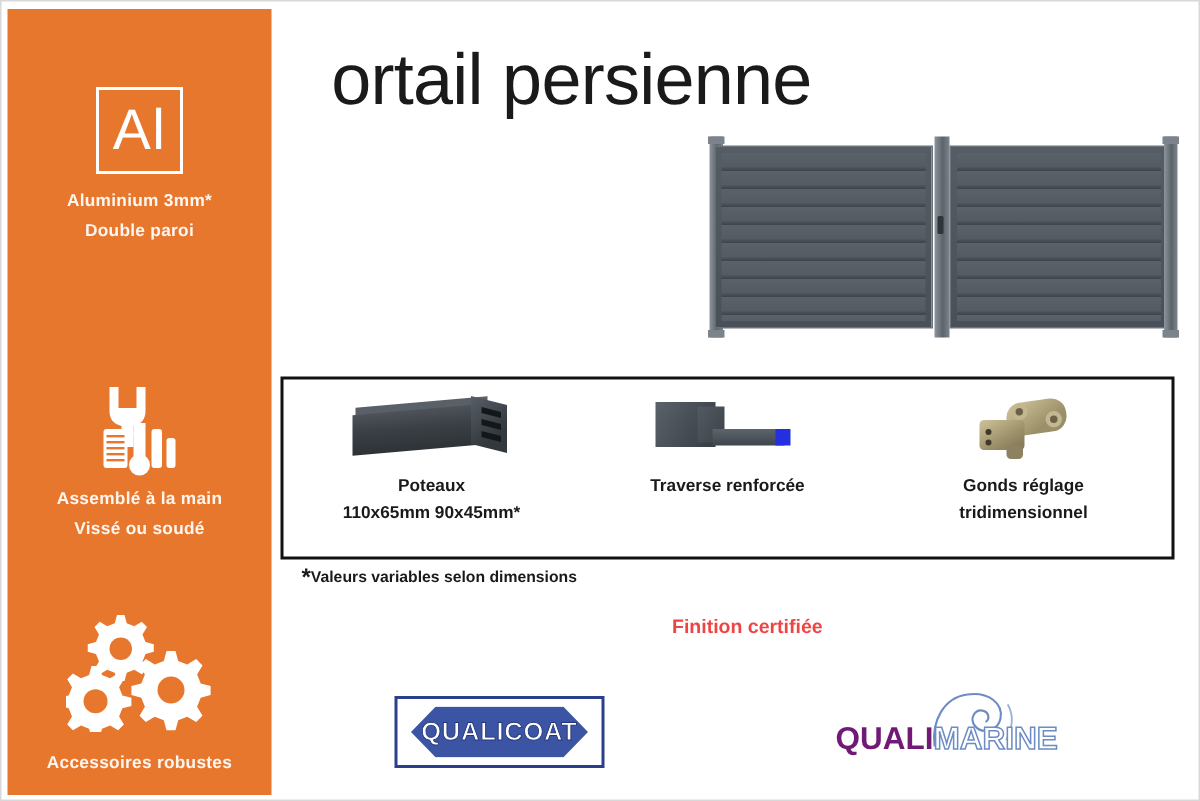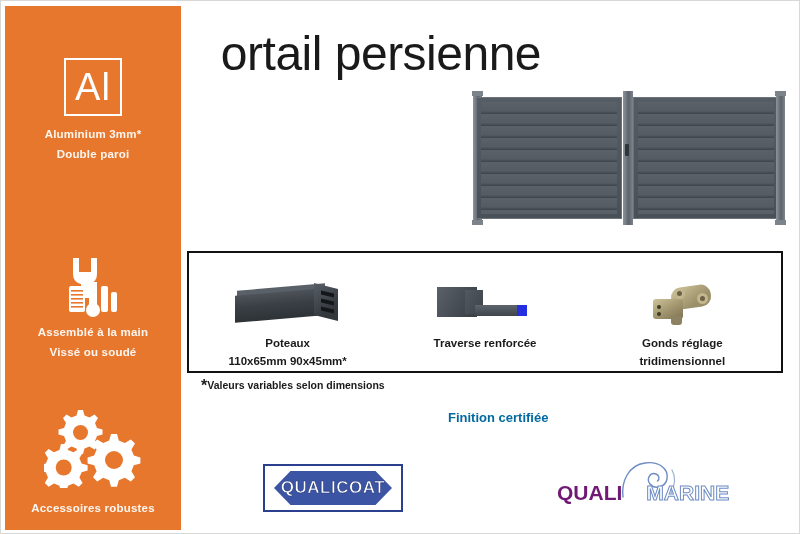--- a/index.html
+++ b/index.html
@@ -160,21 +160,21 @@
     display: flex;
     width: 100%;
     height: 100%;
     box-sizing: border-box;
   }
   .spec-item {
     flex: 1;
     display: flex;
     flex-direction: column;
     align-items: center;
-    padding-top: 23px;
+    padding-top: 4px;
     box-sizing: border-box;
   }
   .spec-art {
     height: 58px;
     display: flex;
     align-items: center;
     justify-content: center;
     position: relative;
     width: 100%;
   }
@@ -342,21 +342,21 @@
     font-size: 16px;
     vertical-align: -2px;
     line-height: 0;
   }
   .cert-title {
     position: absolute;
     left: 435px;
     top: 409px;
     font-size: 13px;
     font-weight: bold;
-    color: #0369a1;
+    color: #ef4444;
     white-space: nowrap;
     padding-left: 12px;
   }
 
   
   .qualicoat {
     position: absolute;
     left: 262px;
     top: 463px;
     width: 140px;
@@ -413,21 +413,20 @@
     width: 100%;
     font-size: 21px;
     font-weight: bold;
     letter-spacing: 0px;
     line-height: 24px;
     white-space: nowrap;
   }
   .qm-a { color: #701a75; }
   .qm-b {
     color: #ffffff;
-    margin-left: 24px;
     -webkit-text-stroke: 1px #6d8cc4;
   }
 </style>
 </head>
 <body>
 
 <div id="page">
 
   <div class="sidebar">
 

